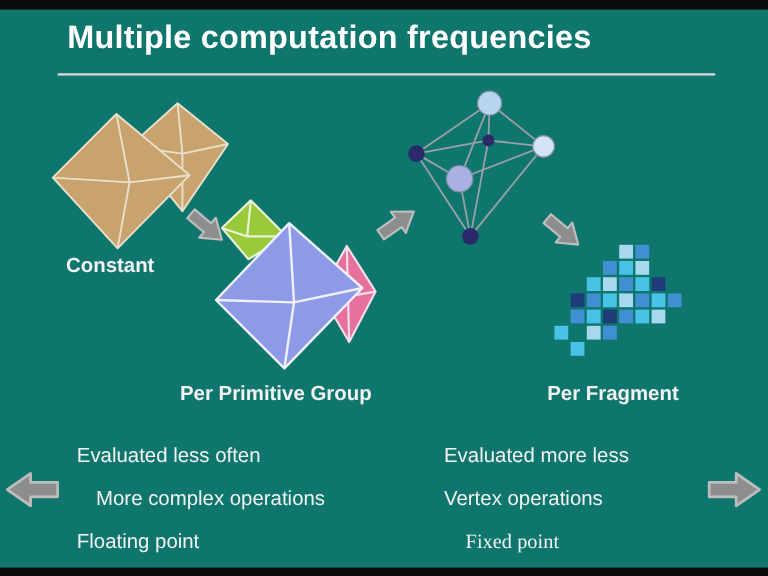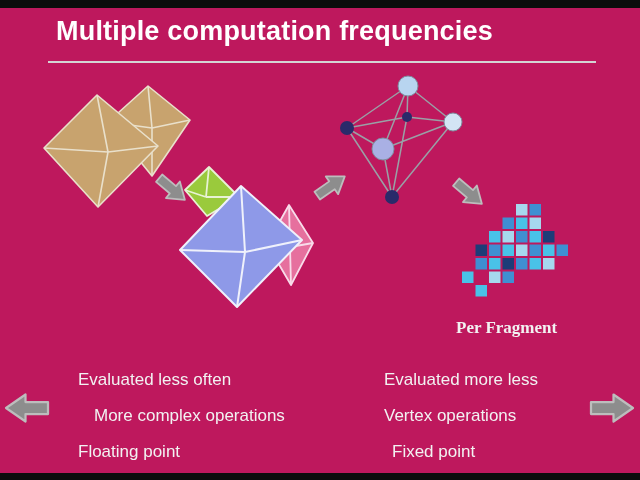--- a/index.html
+++ b/index.html
@@ -2,38 +2,38 @@
 <html><head>
 <meta charset="utf-8">
 <style>
   * { margin:0; padding:0; box-sizing:border-box; }
   html,body { width:640px; height:480px; }
   body {
     background:#000;
     font-family:"Liberation Sans", sans-serif;
     overflow:hidden;
   }
-  .slide { position:relative; width:640px; height:480px; background:#be185d; }
+  .slide { position:relative; width:640px; height:480px; background:#0f766e; }
   .letterbox { position:absolute; left:0; width:640px; background:#0c0c0c; }
   .letterbox.top { top:0; height:8px; }
   .letterbox.bottom { bottom:0; height:7px; }
   .title {
     position:absolute; left:56px; top:16px;
     font-size:27px; font-weight:bold; color:#ffffff;
     letter-spacing:0.2px; white-space:nowrap;
   }
   .title-rule { position:absolute; left:48px; top:61px; width:548px; height:2px; background:#d4d4d4; }
   svg.diagram { position:absolute; left:0; top:0; }
   .stage-label {
     position:absolute; font-size:17px; font-weight:bold;
     color:#f2f2f2; white-space:nowrap;
   }
   .body-line {
     position:absolute; font-size:17px; font-weight:normal;
-    color:#f2f2f2; white-space:nowrap;margin-left:14px;
+    color:#f2f2f2; white-space:nowrap;
   }
 </style>
 </head>
 <body>
 
 <div class="slide">
 
   <div class="letterbox top"></div>
 
   <h1 class="title">Multiple computation frequencies</h1>
@@ -111,27 +111,29 @@
 
     <g stroke-width="1.5" stroke-linejoin="round" fill="#8d8d8d" stroke="#bdbdbd">
       <polygon points="-14,-4 1,-4 1,-9 14,0 1,9 1,4 -14,4" transform="translate(172,189) rotate(40) scale(1.2)"></polygon>
       <polygon points="-14,-4 1,-4 1,-9 14,0 1,9 1,4 -14,4" transform="translate(331,186) rotate(-35) scale(1.2)"></polygon>
       <polygon points="-14,-4 1,-4 1,-9 14,0 1,9 1,4 -14,4" transform="translate(469,193) rotate(40) scale(1.2)"></polygon>
       <polygon points="-14,-4 1,-4 1,-9 14,0 1,9 1,4 -14,4" transform="translate(27,408) rotate(180) scale(1.5)"></polygon>
       <polygon points="-14,-4 1,-4 1,-9 14,0 1,9 1,4 -14,4" transform="translate(612,408) scale(1.5)"></polygon>
     </g>
   </svg>
 
-  <div class="stage-label" style="left:456px; top:318px;font-family:Liberation Serif, serif;">Per Fragment</div>
+  <div class="stage-label" style="left:55px; top:212px;">Constant</div>
+  <div class="stage-label" style="left:150px; top:318px;">Per Primitive Group</div>
+  <div class="stage-label" style="left:456px; top:318px;">Per Fragment</div>
 
   <div>
     <div class="body-line" style="left:64px; top:370px;">Evaluated less often</div>
     <div class="body-line" style="left:80px; top:406px;">More complex operations</div>
     <div class="body-line" style="left:64px; top:442px;">Floating point</div>
   </div>
   <div>
     <div class="body-line" style="left:370px; top:370px;">Evaluated more less</div>
     <div class="body-line" style="left:370px; top:406px;">Vertex operations</div>
-    <div class="body-line" style="left:378px; top:442px;">Fixed point</div>
+    <div class="body-line" style="left:388px; top:442px;font-family:Liberation Serif, serif;">Fixed point</div>
   </div>
 
   <div class="letterbox bottom"></div>
 </div>
 
 </body></html>

